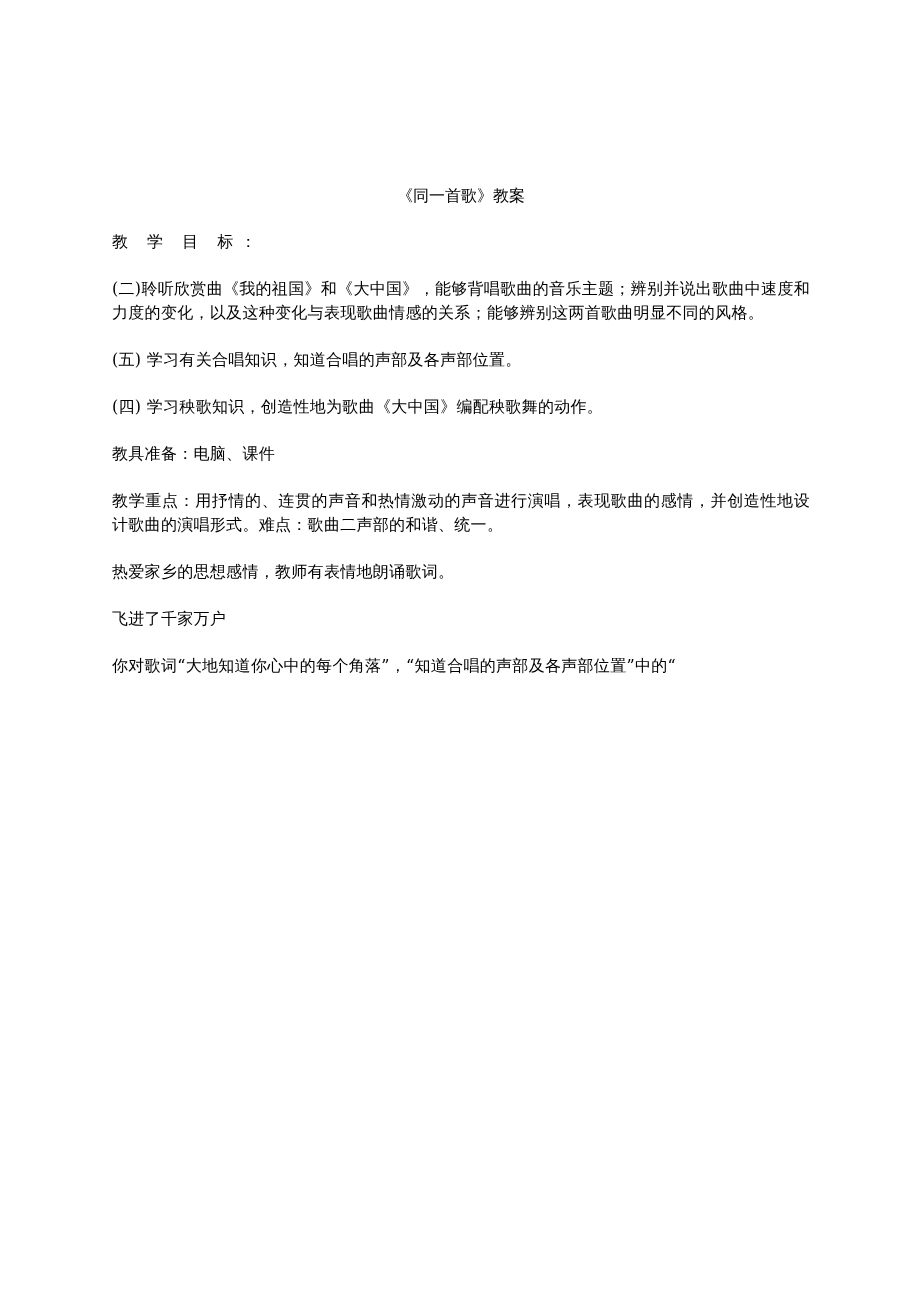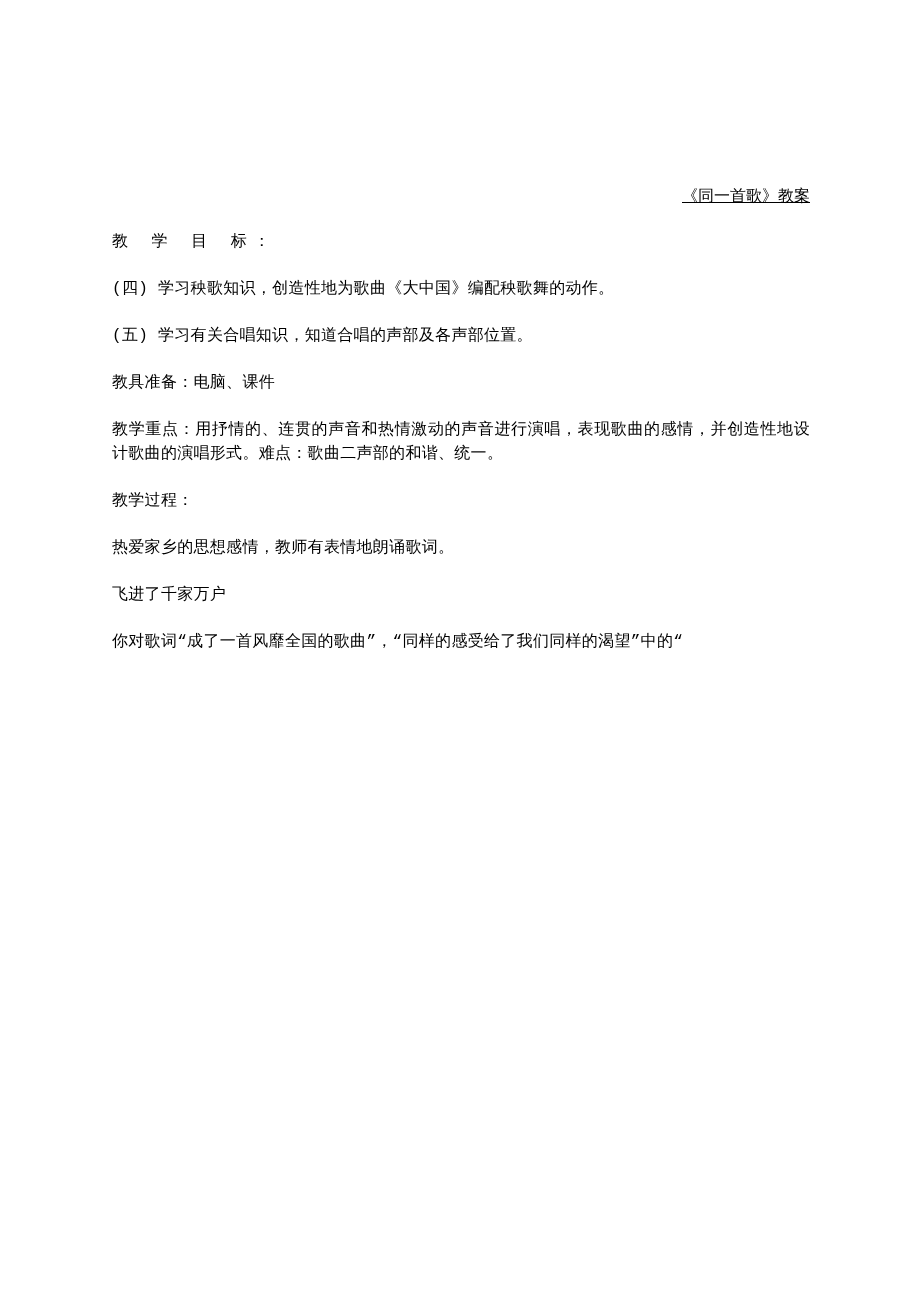--- a/index.html
+++ b/index.html
@@ -2,31 +2,31 @@
 <html><head>
   <meta charset="utf-8">
   <style>
     html, body { margin: 0; padding: 0; background: #ffffff; }
     body {
       width: 920px; height: 1302px; overflow: hidden; position: relative;
       font-family: "DejaVu Serif", "Liberation Serif", serif;
       color: #000;
     }
     .page { position: absolute; left: 112px; top: 184px; width: 698px; }
-    .title { text-align: right; font-size: 16px; line-height: 24px; margin: 0 0 22px 0; text-decoration: underline; }
-    p { margin: 0 0 23px 0; font-size: 16px; line-height: 24px; text-align: justify; letter-spacing: 0.3px; font-family: Liberation Mono, monospace; }
+    .title { text-align: center; font-size: 16px; line-height: 24px; margin: 0 0 22px 0; }
+    p { margin: 0 0 23px 0; font-size: 16px; line-height: 24px; text-align: justify; letter-spacing: 0.3px; }
     .spaced { letter-spacing: 7px; }
   </style>
 </head>
 <body>
 
 <div class="page">
   <div class="title">《同一首歌》教案</div>
   <p class="spaced">教 学 目 标：</p>
+  <p>(二)聆听欣赏曲《我的祖国》和《大中国》，能够背唱歌曲的音乐主题；辨别并说出歌曲中速度和力度的变化，以及这种变化与表现歌曲情感的关系；能够辨别这两首歌曲明显不同的风格。</p>
+  <p>(五) 学习有关合唱知识，知道合唱的声部及各声部位置。</p>
   <p>(四) 学习秧歌知识，创造性地为歌曲《大中国》编配秧歌舞的动作。</p>
-  <p>(五) 学习有关合唱知识，知道合唱的声部及各声部位置。</p>
   <p>教具准备：电脑、课件</p>
   <p>教学重点：用抒情的、连贯的声音和热情激动的声音进行演唱，表现歌曲的感情，并创造性地设计歌曲的演唱形式。难点：歌曲二声部的和谐、统一。</p>
-  <p>教学过程：</p>
   <p>热爱家乡的思想感情，教师有表情地朗诵歌词。</p>
   <p>飞进了千家万户</p>
-  <p>你对歌词“成了一首风靡全国的歌曲”，“同样的感受给了我们同样的渴望”中的“</p>
+  <p>你对歌词“大地知道你心中的每个角落”，“知道合唱的声部及各声部位置”中的“</p>
 </div>
 
 </body></html>

